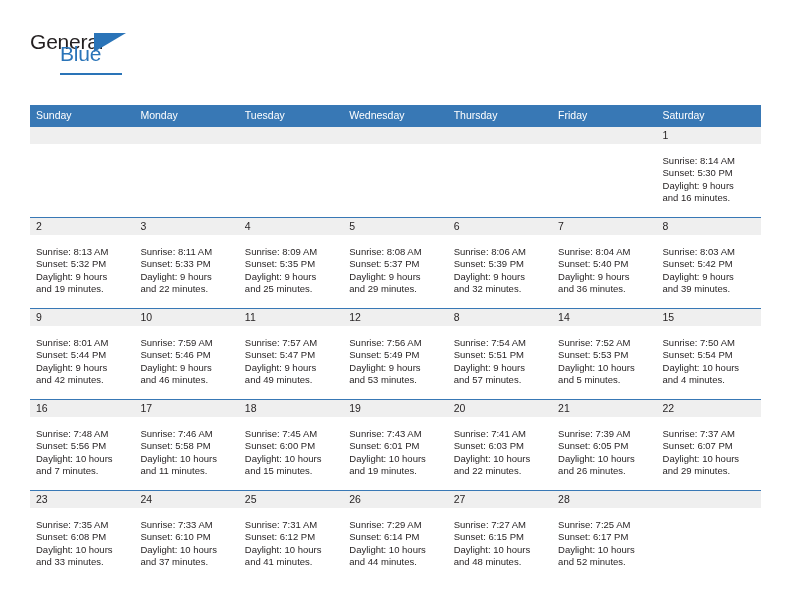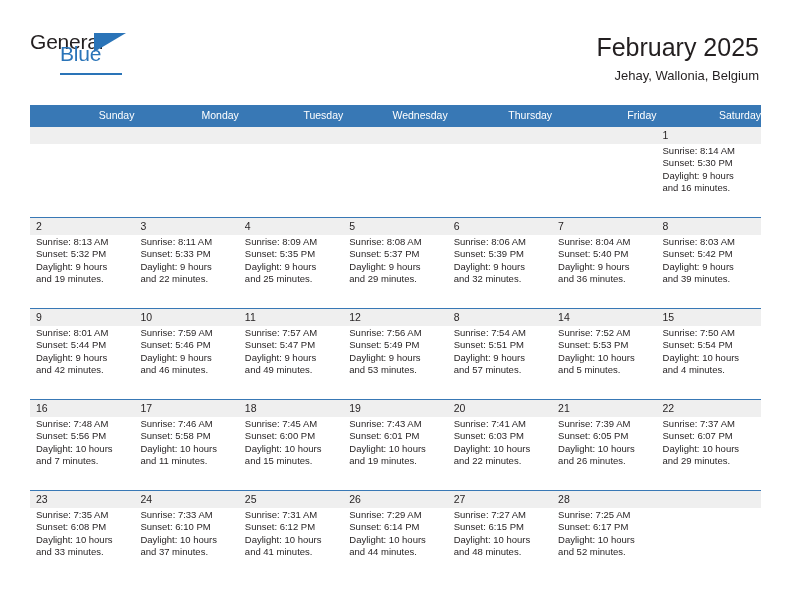--- a/index.html
+++ b/index.html
@@ -91,21 +91,21 @@
     width: 731px;
     border-collapse: collapse;
     table-layout: fixed;
   }
 
   .calendar th {
     background: #3878b5;
     color: #ffffff;
     font-size: 10.5px;
     font-weight: normal;
-    text-align: right;
+    text-align: left;
     padding: 5px 0 5px 6px;
     height: 20px;
     line-height: 11px;
   }
 
   .calendar td {
     vertical-align: top;
     border-top: 1px solid #3878b5;
     padding: 0;
     height: 90px;
@@ -121,21 +121,21 @@
   .daynum-band {
     background: #efefef;
     height: 17px;
     padding: 1px 0 0 6px;
     font-size: 10.5px;
     color: #231f20;
     line-height: 15px;
   }
 
   .cell-body {
-    padding: 1px 6px 0 6px;
+    padding: 11px 6px 0 6px;
     font-size: 9.5px;
     color: #231f20;
     line-height: 12.4px;
   }
 
   .cell-body div { white-space: nowrap; }
 
   td.empty .daynum-band { background: #efefef; }
   td.empty .cell-body { }
 </style>
@@ -146,24 +146,20 @@
 
   <div class="top-bar">
 
     <div class="logo">
       <span class="logo-general">General</span>
       <span class="logo-triangle"></span>
       <span class="logo-blue">Blue</span>
       <span class="logo-underline"></span>
     </div>
 
-    <div class="title-block">
-      <div class="cal-title">February 2025</div>
-      <div class="cal-subtitle">Jehay, Wallonia, Belgium</div>
-    </div>
 
   </div>
 
   <table class="calendar">
     <thead>
       <tr>
         <th>Sunday</th>
         <th>Monday</th>
         <th>Tuesday</th>
         <th>Wednesday</th>

